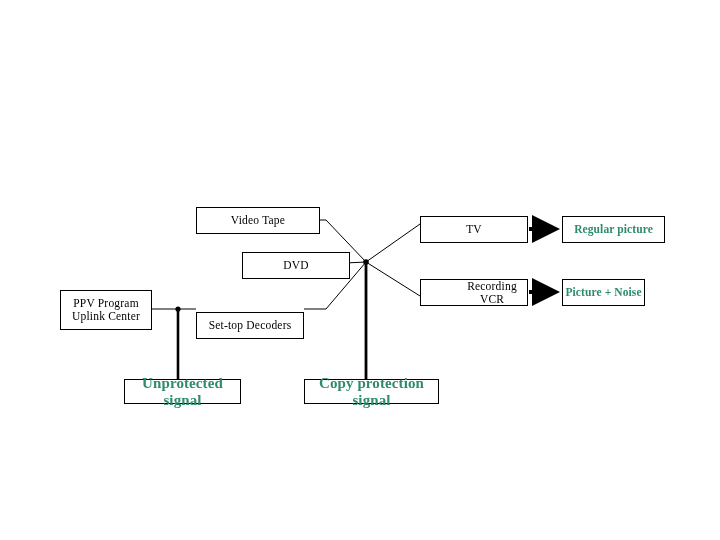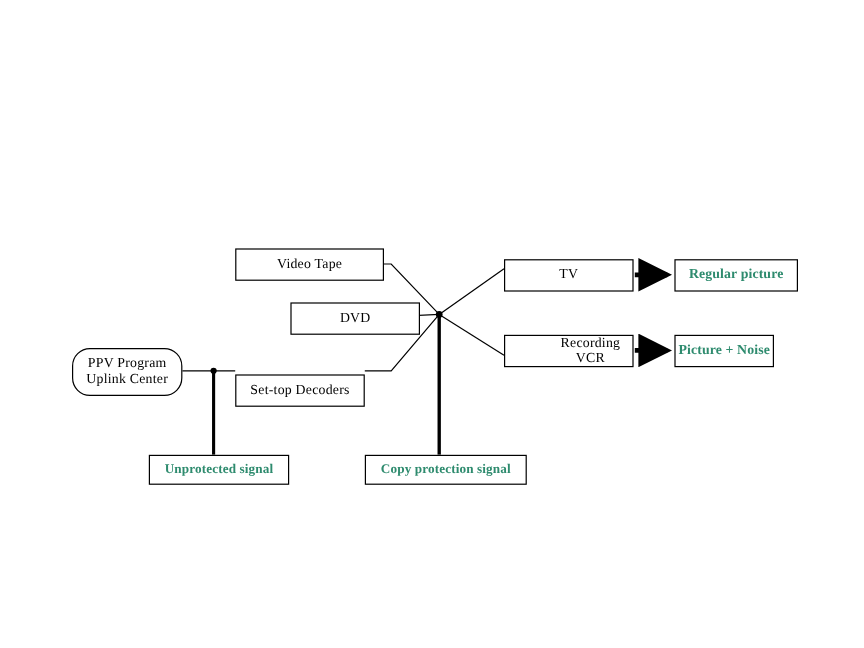--- a/index.html
+++ b/index.html
@@ -48,28 +48,28 @@
   }
   .node.result {
     color: #2e8b6e;
     font-weight: bold;
     font-size: 11.5px;
     letter-spacing: 0.1px;
   }
   .node.legend {
     color: #2e8b6e;
     font-weight: bold;
-    font-size: 11px;
+    font-size: 15px;
     letter-spacing: 0.1px;
   }
   
   #node-video-tape   { left: 196px; top: 207px; width: 124px; height: 27px; }
   #node-dvd          { left: 196px; top: 252px; width: 108px; height: 27px; margin-left: 46px; }
   #node-settop       { left: 196px; top: 312px; width: 108px; height: 27px; }
-  #node-ppv          { left: 60px;  top: 290px; width: 92px;  height: 40px; border-radius: 15px; }
+  #node-ppv          { left: 60px;  top: 290px; width: 92px;  height: 40px; }
   #node-tv           { left: 420px; top: 216px; width: 108px; height: 27px; }
   #node-vcr          { left: 420px; top: 279px; width: 108px; height: 27px; padding-left: 36px; }
   #node-regular      { left: 562px; top: 216px; width: 103px; height: 27px; }
   #node-noise        { left: 562px; top: 279px; width: 83px; height: 27px; }
   #node-legend-unprotected { left: 124px; top: 379px; width: 117px; height: 25px; }
   #node-legend-copy        { left: 304px; top: 379px; width: 135px; height: 25px; }
 </style>
 </head>
 <body>
 

